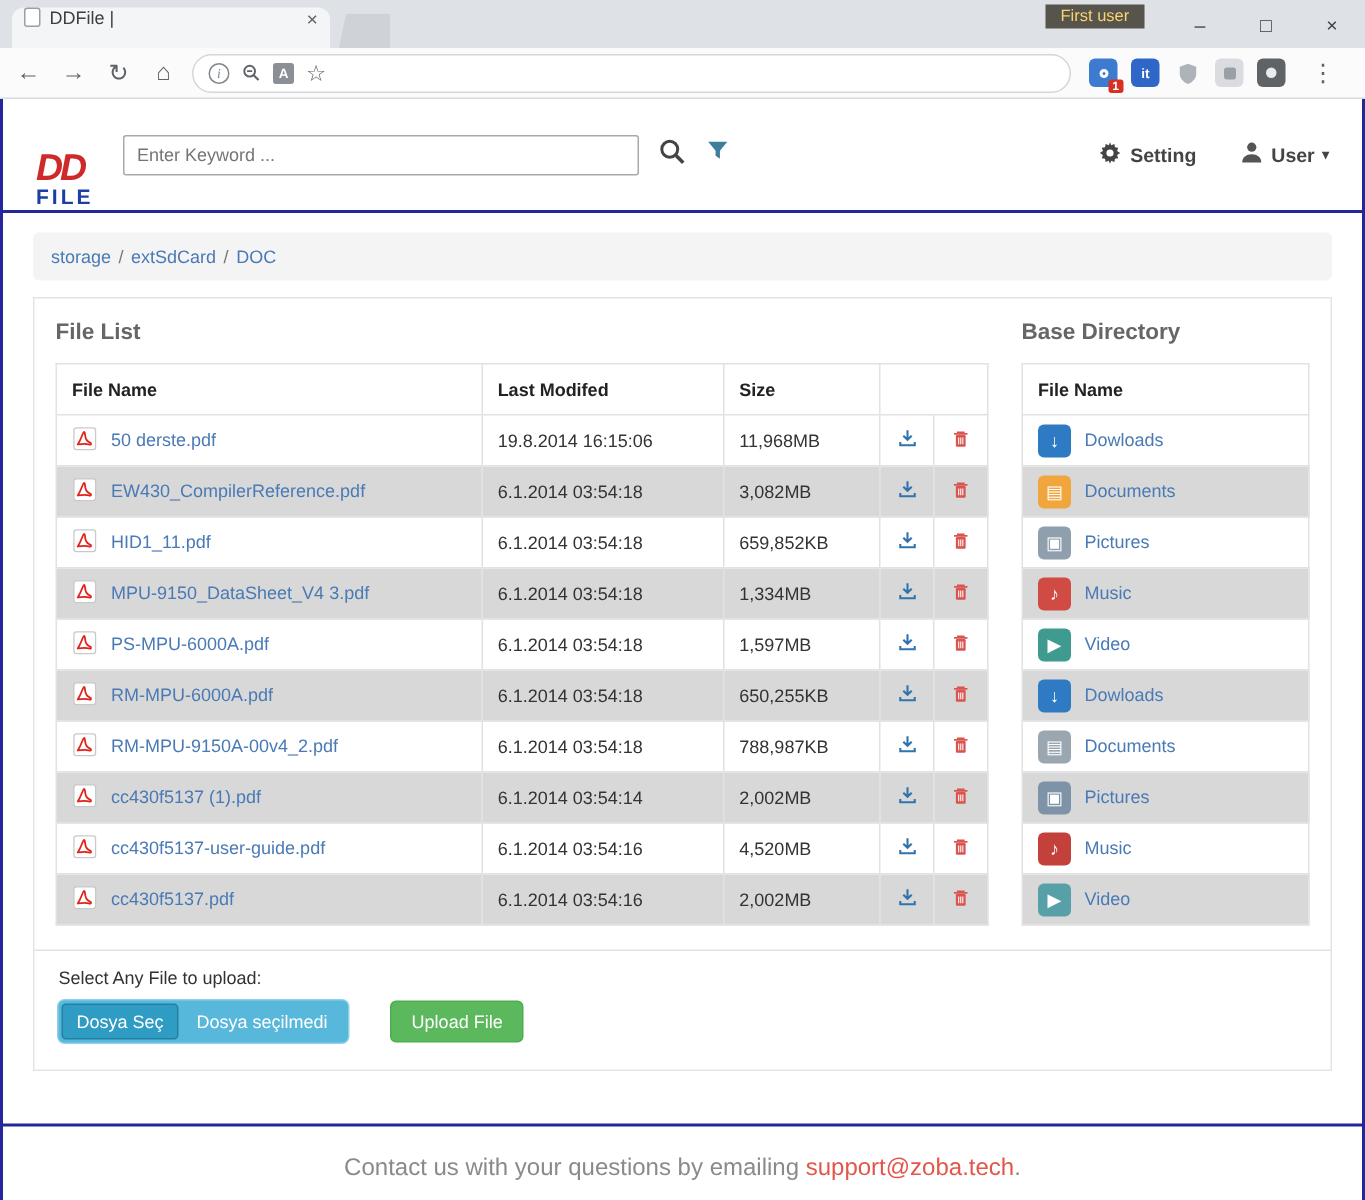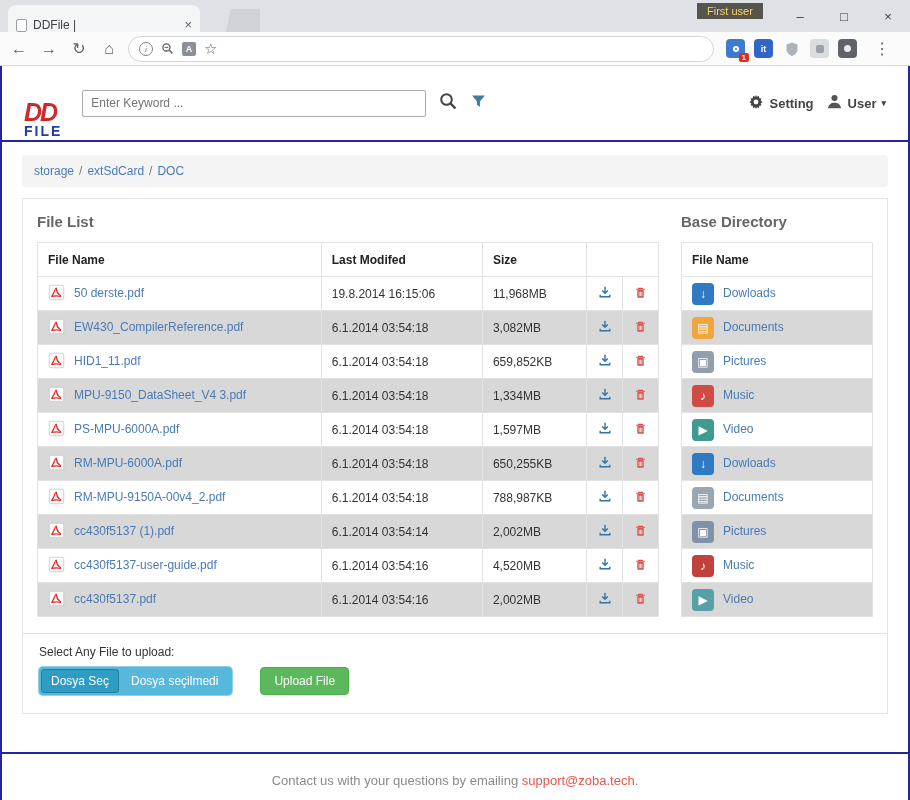--- a/index.html
+++ b/index.html
@@ -3,22 +3,22 @@
 <meta charset="utf-8">
 <style>
   * { box-sizing: border-box; margin: 0; padding: 0; }
   html,body { width:910px; height:800px; }
   body {
     font-family: "Liberation Sans", sans-serif;
     background:#fff; overflow:hidden; position:relative; color:#333;
   }
   
   .titlebar { height:32px; background:#dee1e6; position:relative; }
-  .tab { position:absolute; left:8px; top:5px; width:192px; height:27px; background:#f4f5f6;
-         border-radius:8px 8px 0 0; display:flex; align-items:flex-end; gap:6px; padding:0 8px;
+  .tab { position:absolute; left:8px; top:5px; width:212px; height:27px; background:#f4f5f6;
+         border-radius:8px 8px 0 0; display:flex; align-items:flex-start; gap:6px; padding:0 8px;
          font-size:12px; color:#3c4043; }
   .fav { width:11px; height:13px; border:1px solid #9aa0a6; border-radius:2px; background:#fff; flex:0 0 auto; }
   .tab-title { white-space:nowrap; overflow:hidden; flex:1; }
   .tab-close { color:#5f6368; font-size:13px; cursor:default; }
   .tab-stub { position:absolute; left:226px; top:9px; width:34px; height:23px; background:#cfd3d8;
               clip-path:polygon(14% 0,100% 0,100% 100%,0 100%); }
   .profile-chip { position:absolute; left:697px; top:3px; background:#57534d; color:#f7d56b;
                   font-size:11px; padding:2px 10px; }
   .win-controls { position:absolute; right:0; top:0; height:32px; display:flex; }
   .win-btn { width:44px; height:32px; display:flex; align-items:center; justify-content:center;
@@ -55,21 +55,21 @@
   .app { height:734px; border-left:2px solid var(--navy,#23279b); border-right:2px solid var(--navy,#23279b);
          display:flex; flex-direction:column; background:#fff; }
   .app-header { height:76px; flex:0 0 auto; display:flex; align-items:center; padding:0 22px;
                 border-bottom:2px solid var(--navy,#23279b); background:#fff; }
   .logo { margin-right:20px; line-height:1;margin-top:31px; }
   .logo-top { font-size:25px; font-weight:bold; font-style:italic; color:#cf2a2a; letter-spacing:-2px; }
   .logo-bottom { font-size:14px; font-weight:bold; color:#1f3da6; letter-spacing:2px; margin-top:-1px; }
   .search-wrap { display:flex; align-items:center; gap:12px; }
   .search-input { width:344px; height:27px; border:1px solid #a9a9a9; border-radius:2px;
                   padding:0 8px; font-size:12px; color:#333; font-family:"Liberation Sans",sans-serif; }
-  .header-right { margin-left:auto; display:flex; align-items:center; gap:12px; font-size:13px; color:#333; }
+  .header-right { margin-left:auto; display:flex; align-items:center; gap:28px; font-size:13px; color:#333; }
   .hr-item { display:flex; align-items:center; gap:5px; font-weight:bold; color:#444; }
   .caret { font-size:9px; color:#444; }
 
   .page { flex:1; padding:0 20px; overflow:hidden; }
   .breadcrumb { margin-top:13px; background:#f4f4f4; border-radius:4px; padding:9px 12px; font-size:12px; }
   .breadcrumb a { color:var(--link,#4a7ab5); text-decoration:none; }
   .bc-sep { color:#777; margin:0 5px; }
 
   .content-box { margin-top:11px; border:1px solid #e4e4e4; padding:12px 14px 0; background:#fff; }
   .main { display:flex; gap:22px; align-items:flex-start; }
@@ -97,21 +97,21 @@
               border-radius:4px; padding:2px; box-shadow:0 0 0 1px #8fd0e8; }
   .choose-btn { background:var(--choose_blue,#2f9cc4); border:1px solid #23819f; color:#fff;
                 font-size:12px; padding:4px 9px; border-radius:3px; cursor:default; }
   .nofile { color:#fff; font-size:12px; padding:0 12px; }
   .upload-btn { margin-left:28px; background:var(--green,#5cb85c); border:1px solid #4cae4c;
                 color:#fff; font-size:12px; padding:6px 13px; border-radius:4px; cursor:default; }
 
   .footer { flex:0 0 auto; border-top:2px solid var(--navy,#23279b); margin-top:8px;
             padding:10px 0 12px; text-align:center; background:#fff; }
   .team { color:var(--footer_green,#2f9e44); font-size:11px; }
-  .contact { color:#8a8a8a; font-size:13px; margin-top:9px; }
+  .contact { color:#8a8a8a; font-size:16px; margin-top:9px; }
   .contact a { color:var(--footer_link,#e2574c); text-decoration:none; }
   .flinks { margin-top:9px; font-size:11px; color:var(--footer_link,#e2574c); }
   .flinks a { color:var(--footer_link,#e2574c); text-decoration:none; }
   .fl-sep { margin:0 3px; }
 </style>
 </head>
 <body>
 
 <div class="titlebar">
   <div class="tab">

